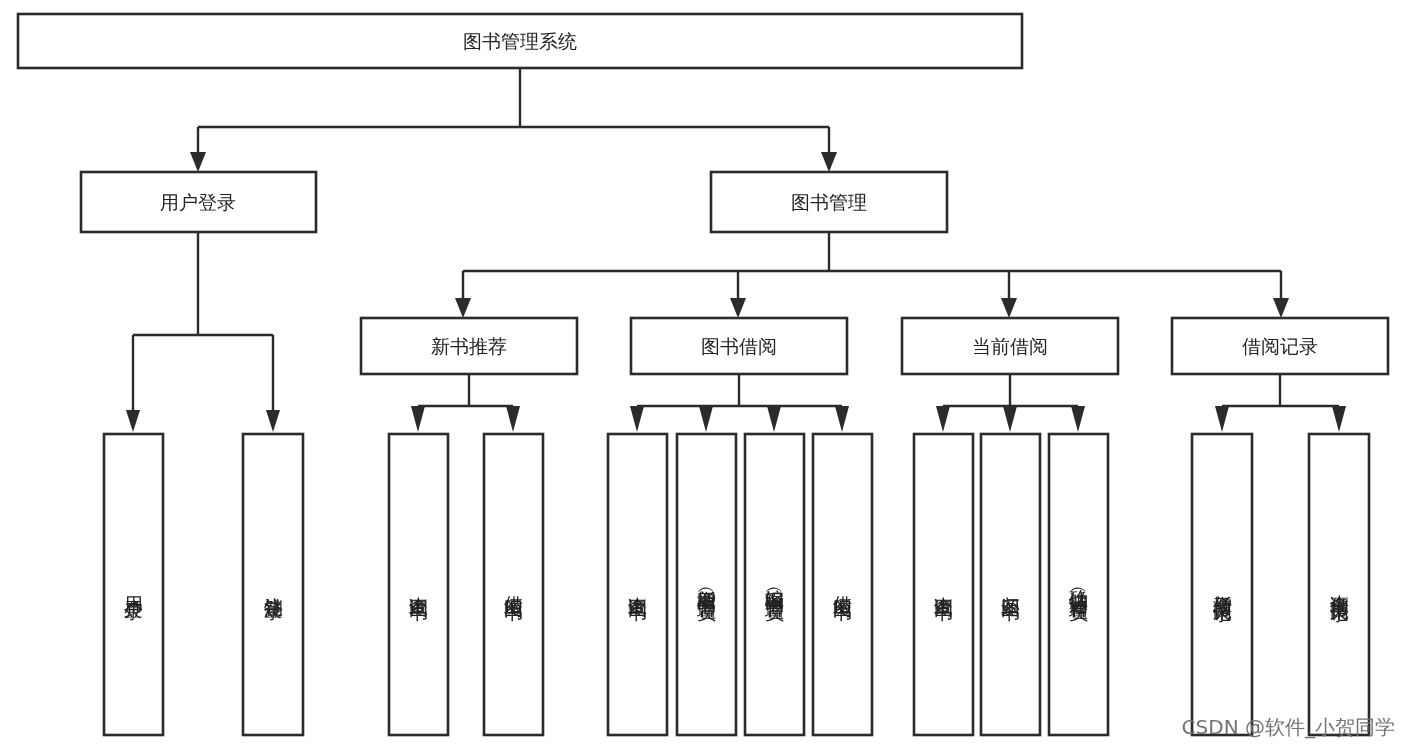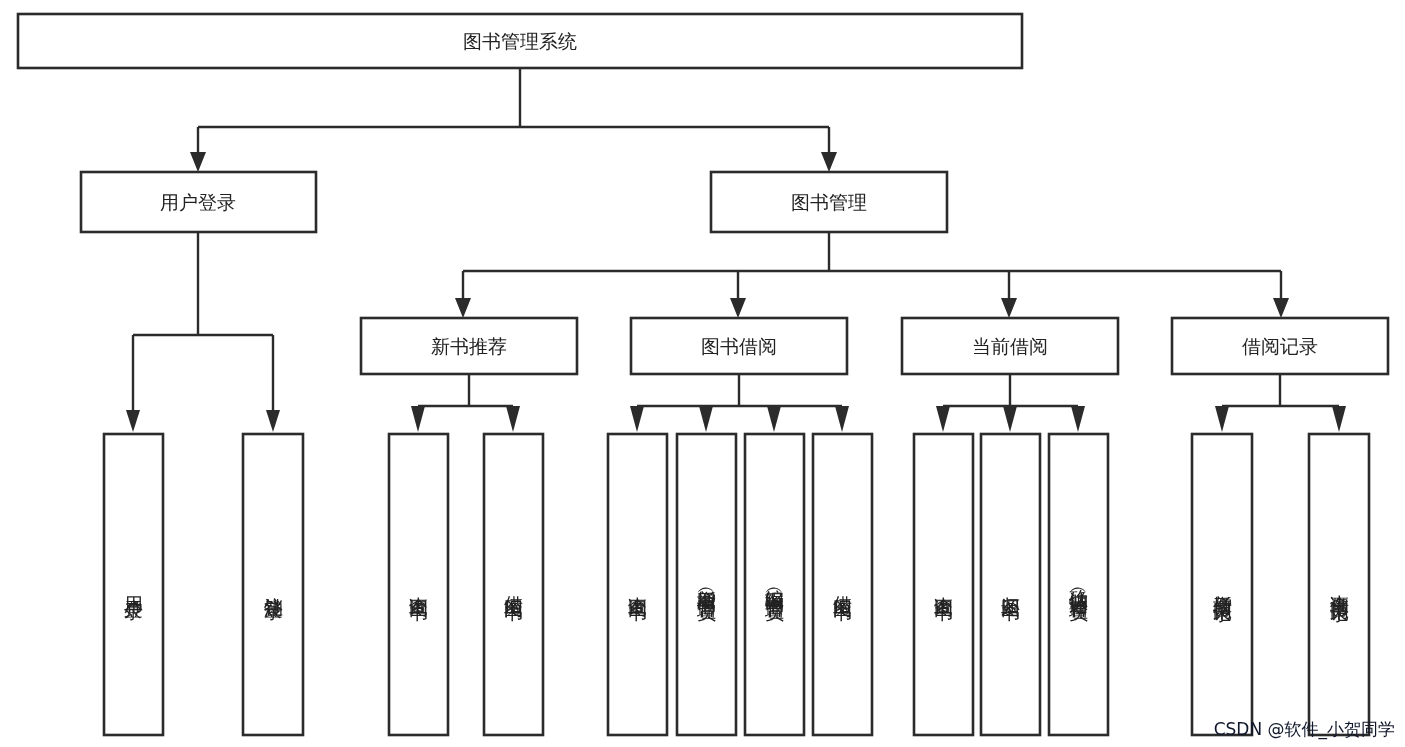--- a/index.html
+++ b/index.html
@@ -52,22 +52,22 @@
   }
   .arrow-head {
     fill: #2b2b2b;
     stroke: none;
   }
   .watermark {
     position: absolute;
     right: 10px;
     bottom: 6px;
     font-family: "DejaVu Sans", "Liberation Sans", sans-serif;
-    font-size: 17px;
-    color: #0f172a;
+    font-size: 20px;
+    color: #737373;
     white-space: nowrap;
     user-select: none;
   }
 </style>
 </head>
 <body>
 
 <div id="diagram-root">
 
   <svg class="tree" viewBox="0 0 1405 747" xmlns="http://www.w3.org/2000/svg">

